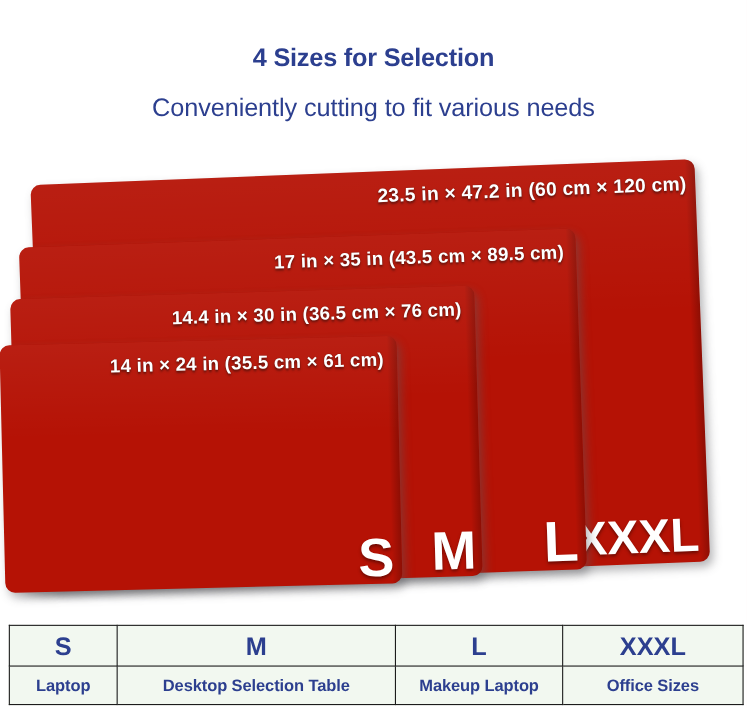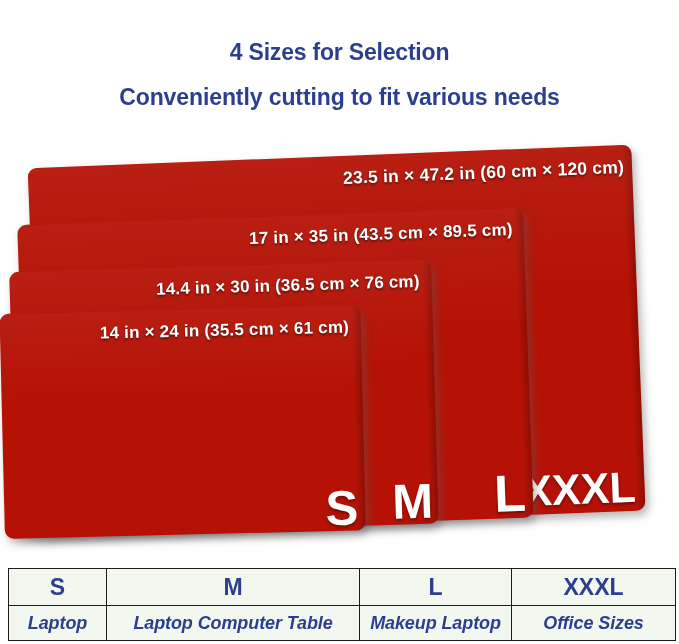--- a/index.html
+++ b/index.html
@@ -30,21 +30,21 @@
     white-space: nowrap;
     margin-top: 35px;
   }
   .subtitle {
     position: absolute;
     top: 84px;
     left: 0;
     width: 679px;
     text-align: center;
     font-size: 23px;
-    font-weight: bold;
+    font-weight: normal;
     color: #2c3f8f;
     letter-spacing: -0.1px;
     white-space: nowrap;
   }
 
   
   .mats {
     position: absolute;
     left: 0;
     top: 0;
@@ -128,24 +128,23 @@
     background: #f2f8f0;
     padding: 0;
   }
   .legend tr.sizes td {
     height: 36px;
     font-size: 23px;
     font-weight: bold;
   }
   .legend tr.uses td {
     height: 34px;
-    font-size: 18px;
+    font-size: 15px;
     font-weight: bold;
     letter-spacing: -0.1px;
-    font-style: italic;
   }
   .col-s { width: 97px; }
   .col-m { width: 252px; }
   .col-l { width: 151px; }
   .col-xxxl { width: 163px; }
 </style>
 </head>
 <body>
 
 <div>
@@ -180,20 +179,20 @@
   <table class="legend">
     <tbody>
         <tr class="sizes">
       <td class="col-s">S</td>
       <td class="col-m">M</td>
       <td class="col-l">L</td>
       <td class="col-xxxl">XXXL</td>
     </tr>
     <tr class="uses">
       <td class="col-s">Laptop</td>
-      <td class="col-m">Laptop Computer Table</td>
+      <td class="col-m">Desktop Selection Table</td>
       <td class="col-l">Makeup Laptop</td>
       <td class="col-xxxl">Office Sizes</td>
     </tr>
   </tbody>
     </table>
 
 </div>
 
 </body></html>

